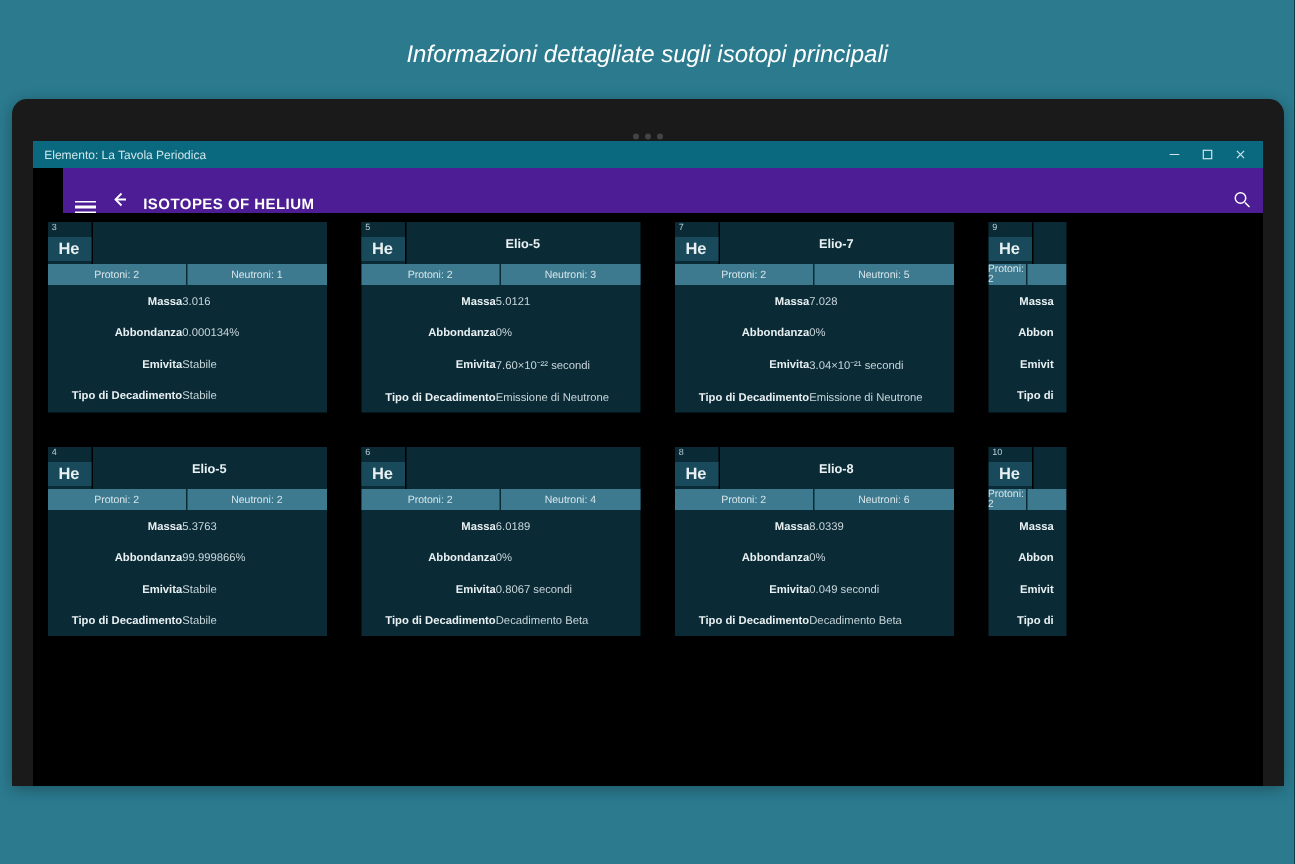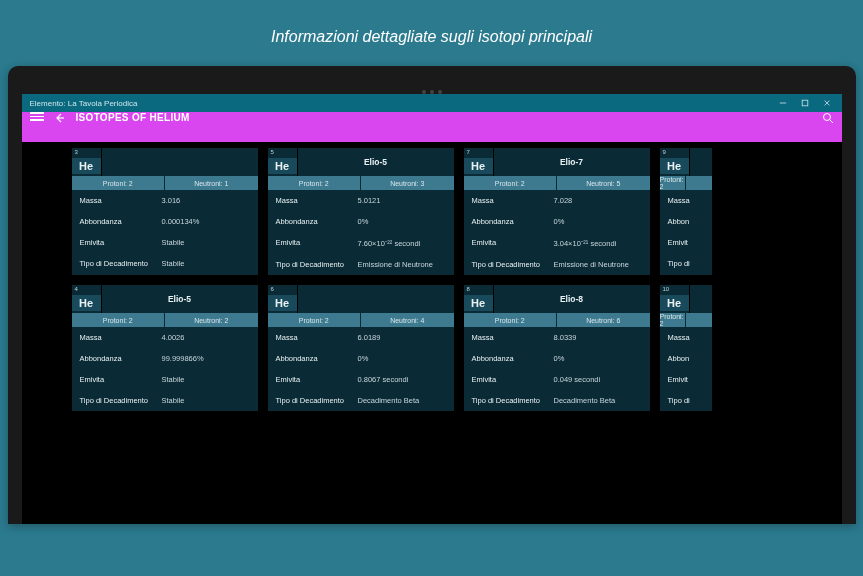--- a/index.html
+++ b/index.html
@@ -66,26 +66,27 @@
   height: 18px;
   display: flex;
   align-items: center;
   justify-content: center;
   color: #cde6eb;
   font-size: 9px;
   cursor: default;
 }
 .tb-btn svg { width: 8px; height: 8px; }
 .appbar {
-  background: #d946ef;
+  background: #4c1d95;
   height: 30px;
   display: flex;
-  align-items: flex-start;
+  align-items: flex-end;
   padding: 0 8px;
   gap: 10px;
+  margin-left: 20px;
 }
 .hamburger {
   display: flex;
   flex-direction: column;
   gap: 2px;
   width: 14px;
 }
 .hamburger span {
   height: 1.5px;
   background: #fff;
@@ -101,24 +102,23 @@
   letter-spacing: 0.3px;
 }
 .search-icon {
   margin-left: auto;
   color: #fff;
   font-size: 11px;
 }
 .cards {
   display: flex;
   flex-wrap: wrap;
-  gap: 10px;
-  padding: 6px 22px;
+  gap: 23px;
+  padding: 6px 10px;
   background: #000;
-  margin-left: 28px;
 }
 .card {
   width: 186px;
   background: #0a2a36;
   flex-shrink: 0;
 }
 .card-header {
   display: flex;
   align-items: stretch;
   height: 28px;
@@ -176,21 +176,22 @@
   padding: 0;
 }
 .prop-row {
   display: flex;
   padding: 6px 8px;
   font-size: 7.5px;
 }
 .prop-label {
   width: 82px;
   color: #e8f0f2;
-  font-weight: 400;
+  font-weight: 700;
+  text-align: right;
 }
 .prop-value {
   flex: 1;
   color: #c8d6da;
 }
 
 .card.partial {
   width: 52px;
   overflow: hidden;
 }
@@ -381,21 +382,21 @@
       </div>
       <div class="isotope-name">Elio-5</div>
     </div>
     <div class="pn-row">
       <div class="pn-cell">Protoni: 2</div>
       <div class="pn-cell">Neutroni: 2</div>
     </div>
     <div class="props">
       <div class="prop-row">
         <div class="prop-label">Massa</div>
-        <div class="prop-value">4.0026</div>
+        <div class="prop-value">5.3763</div>
       </div>
       <div class="prop-row">
         <div class="prop-label">Abbondanza</div>
         <div class="prop-value">99.999866%</div>
       </div>
       <div class="prop-row">
         <div class="prop-label">Emivita</div>
         <div class="prop-value">Stabile</div>
       </div>
       <div class="prop-row">

